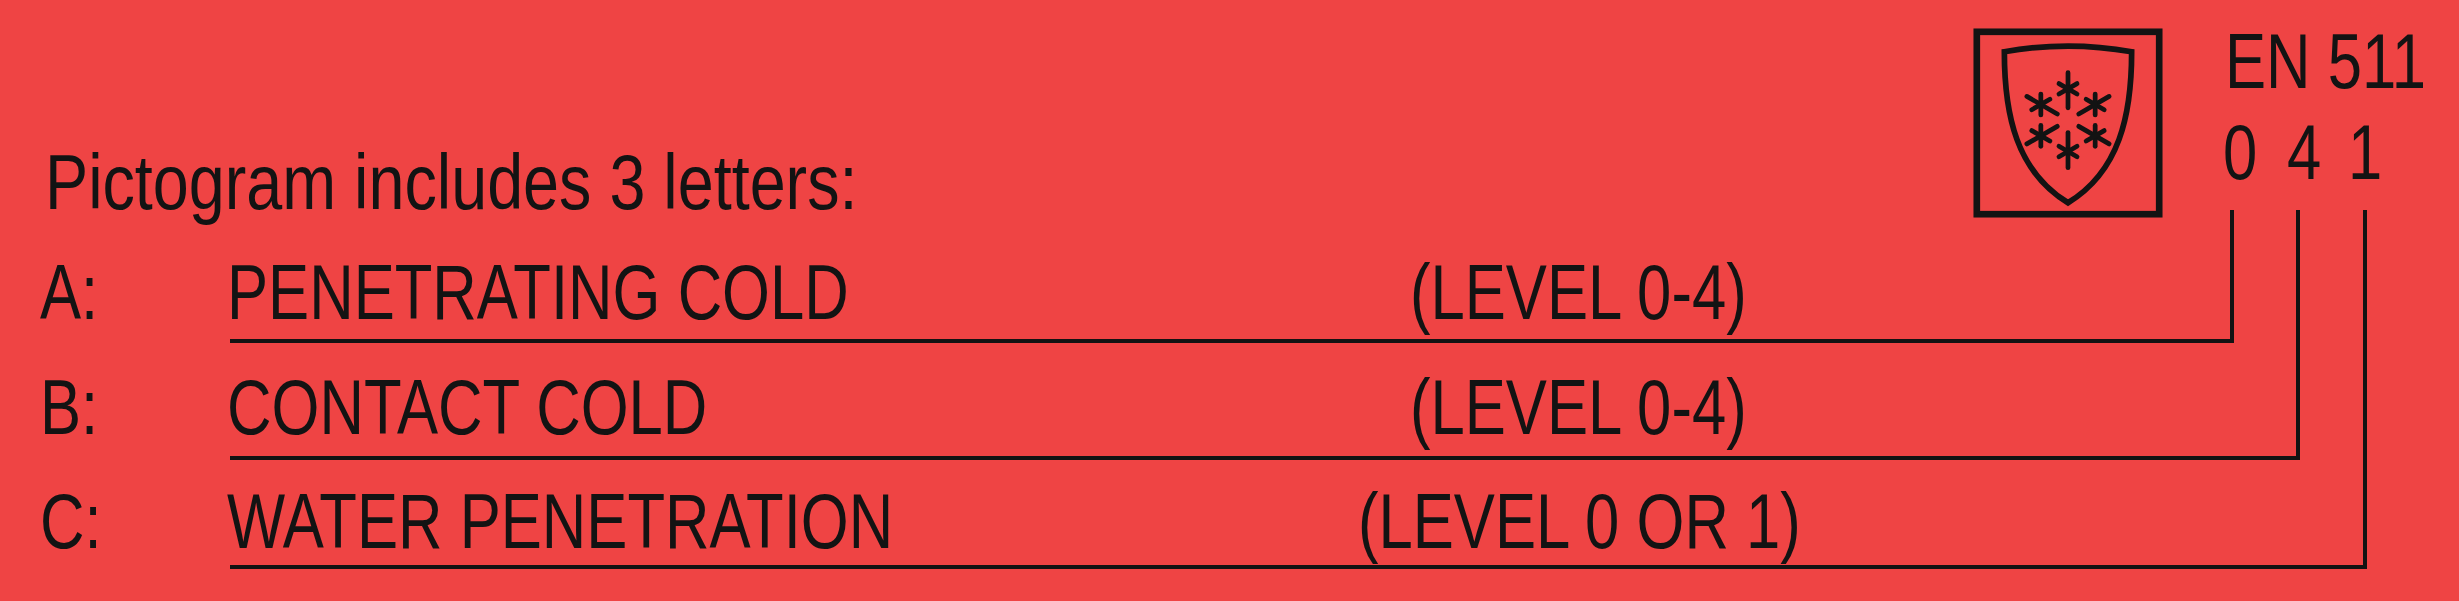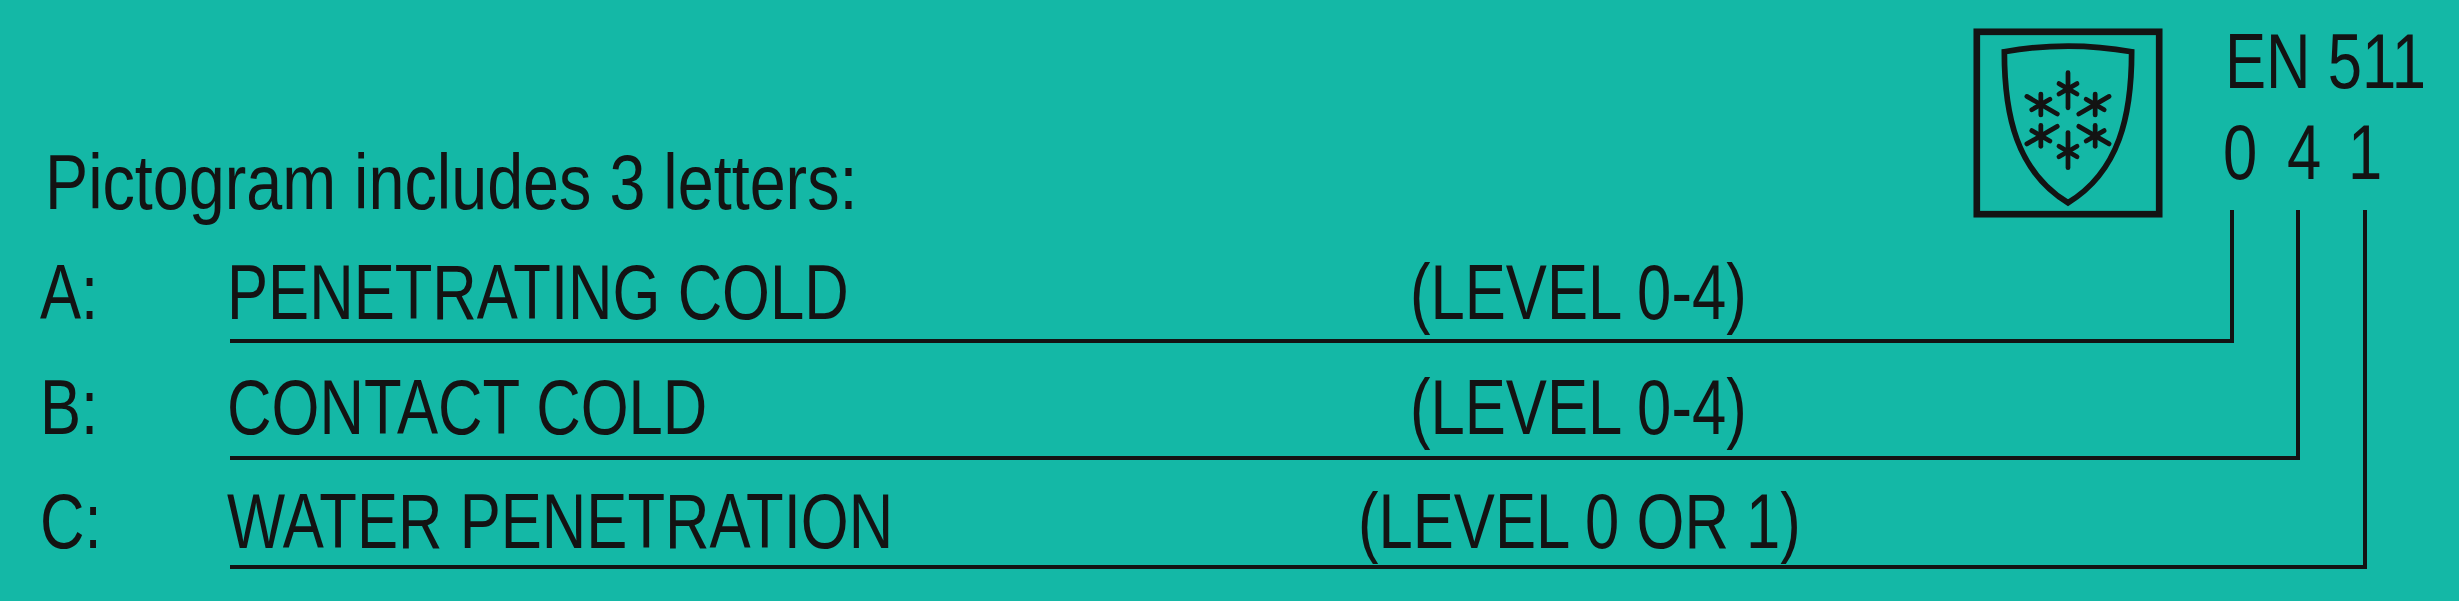--- a/index.html
+++ b/index.html
@@ -1,20 +1,20 @@
 <!DOCTYPE html>
 <html><head>
 <meta charset="utf-8">
 <style>
   html, body { margin: 0; padding: 0; background: #ffffff; }
   #canvas {
     position: relative;
     width: 2459px;
     height: 601px;
-    background: #14b8a6;
+    background: #ef4444;
     overflow: hidden;
     font-family: "Liberation Sans", "DejaVu Sans", sans-serif;
     color: #131313;
   }
   .txt {
     position: absolute;
     white-space: nowrap;
     font-size: 77px;
     line-height: 1;
     color: #131313;

